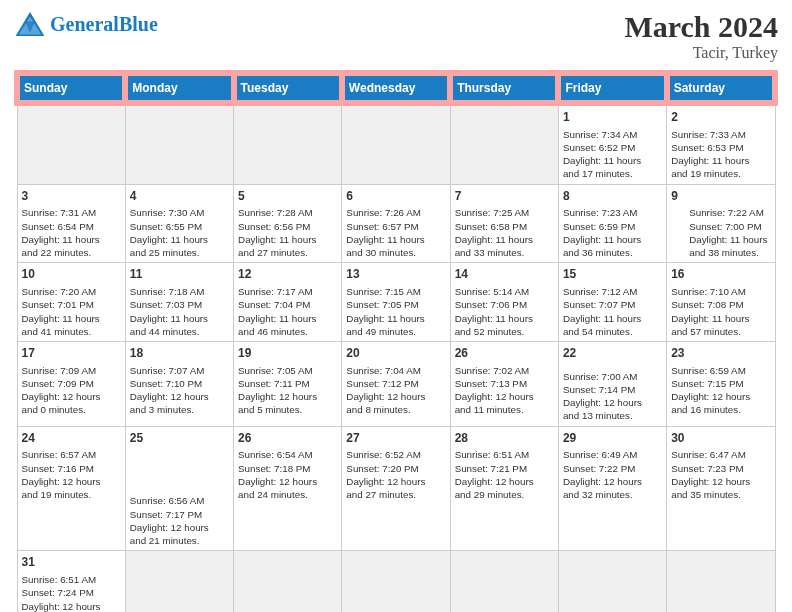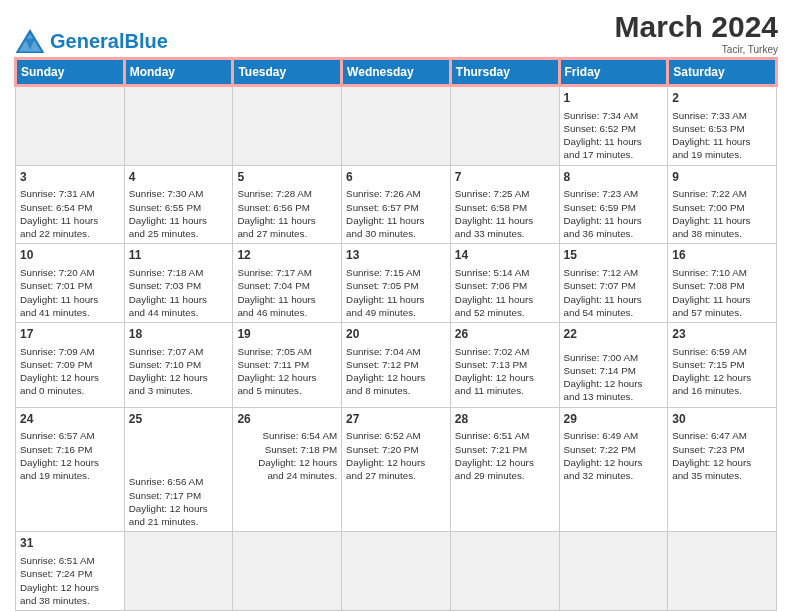--- a/index.html
+++ b/index.html
@@ -10,22 +10,23 @@
       height: 612px;
       overflow: hidden;
     }
     .page {
       width: 792px;
       padding: 10px 14px;
     }
     .header-row {
       display: flex;
       justify-content: space-between;
-      align-items: flex-end;
-      margin-bottom: 2px;
+      align-items: flex-start;
+      margin-bottom: 8px;
+      font-family: Liberation Serif, serif;
     }
     .logo {
       display: flex;
       align-items: center;
       gap: 4px;
     }
     .logo-text {
       font-size: 20px;
       font-weight: normal;
       color: #333;
@@ -41,36 +42,36 @@
     }
     .title-block {
       text-align: right;
     }
     .month-year {
       font-size: 30px;
       font-weight: bold;
       color: #333;
     }
     .location {
-      font-size: 10px;
+      font-size: 16px;
       color: #555;
     }
     .calendar {
       width: 100%;
       border-collapse: collapse;
       font-size: 10.5px;
     }
     .calendar thead th {
       background-color: #1a7dc4;
       color: #fff;
       padding: 5px 4px;
       text-align: left;
       font-weight: bold;
       font-size: 12px;
-      border: 3px solid #fca5a5;
+      border: 6px solid #fca5a5;
     }
     .calendar tbody td {
       border: 1px solid #ccc;
       vertical-align: top;
       padding: 3px 4px;
       width: calc(100% / 7);
       height: 78px;
       background: #fff;
       color: #333;
       line-height: 1.4;
@@ -183,21 +184,21 @@
           </td>
           <td>
             <span class="day-num">8</span>
             <div class="day-info" style="white-space: pre-line;">Sunrise: 7:23 AM
 Sunset: 6:59 PM
 Daylight: 11 hours
 and 36 minutes.</div>
           </td>
           <td>
             <span class="day-num">9</span>
-            <div class="day-info" style="white-space: pre-line;">Sunrise: 7:22 AM
+            <div class="day-info" style="white-space: pre-line; margin-left: 18px;">Sunrise: 7:22 AM
 Sunset: 7:00 PM
 Daylight: 11 hours
 and 38 minutes.</div>
           </td>
         </tr>
         <tr>
           <td>
             <span class="day-num">10</span>
             <div class="day-info" style="white-space: pre-line;">Sunrise: 7:20 AM
 Sunset: 7:01 PM
@@ -308,21 +309,21 @@
           </td>
           <td>
             <span class="day-num">25</span>
             <div class="day-info" style="white-space: pre-line; margin-top: 48px;">Sunrise: 6:56 AM
 Sunset: 7:17 PM
 Daylight: 12 hours
 and 21 minutes.</div>
           </td>
           <td>
             <span class="day-num">26</span>
-            <div class="day-info" style="white-space: pre-line; text-align: right;">Sunrise: 6:54 AM
+            <div class="day-info" style="white-space: pre-line;">Sunrise: 6:54 AM
 Sunset: 7:18 PM
 Daylight: 12 hours
 and 24 minutes.</div>
           </td>
           <td>
             <span class="day-num">27</span>
             <div class="day-info" style="white-space: pre-line;">Sunrise: 6:52 AM
 Sunset: 7:20 PM
 Daylight: 12 hours
 and 27 minutes.</div>

